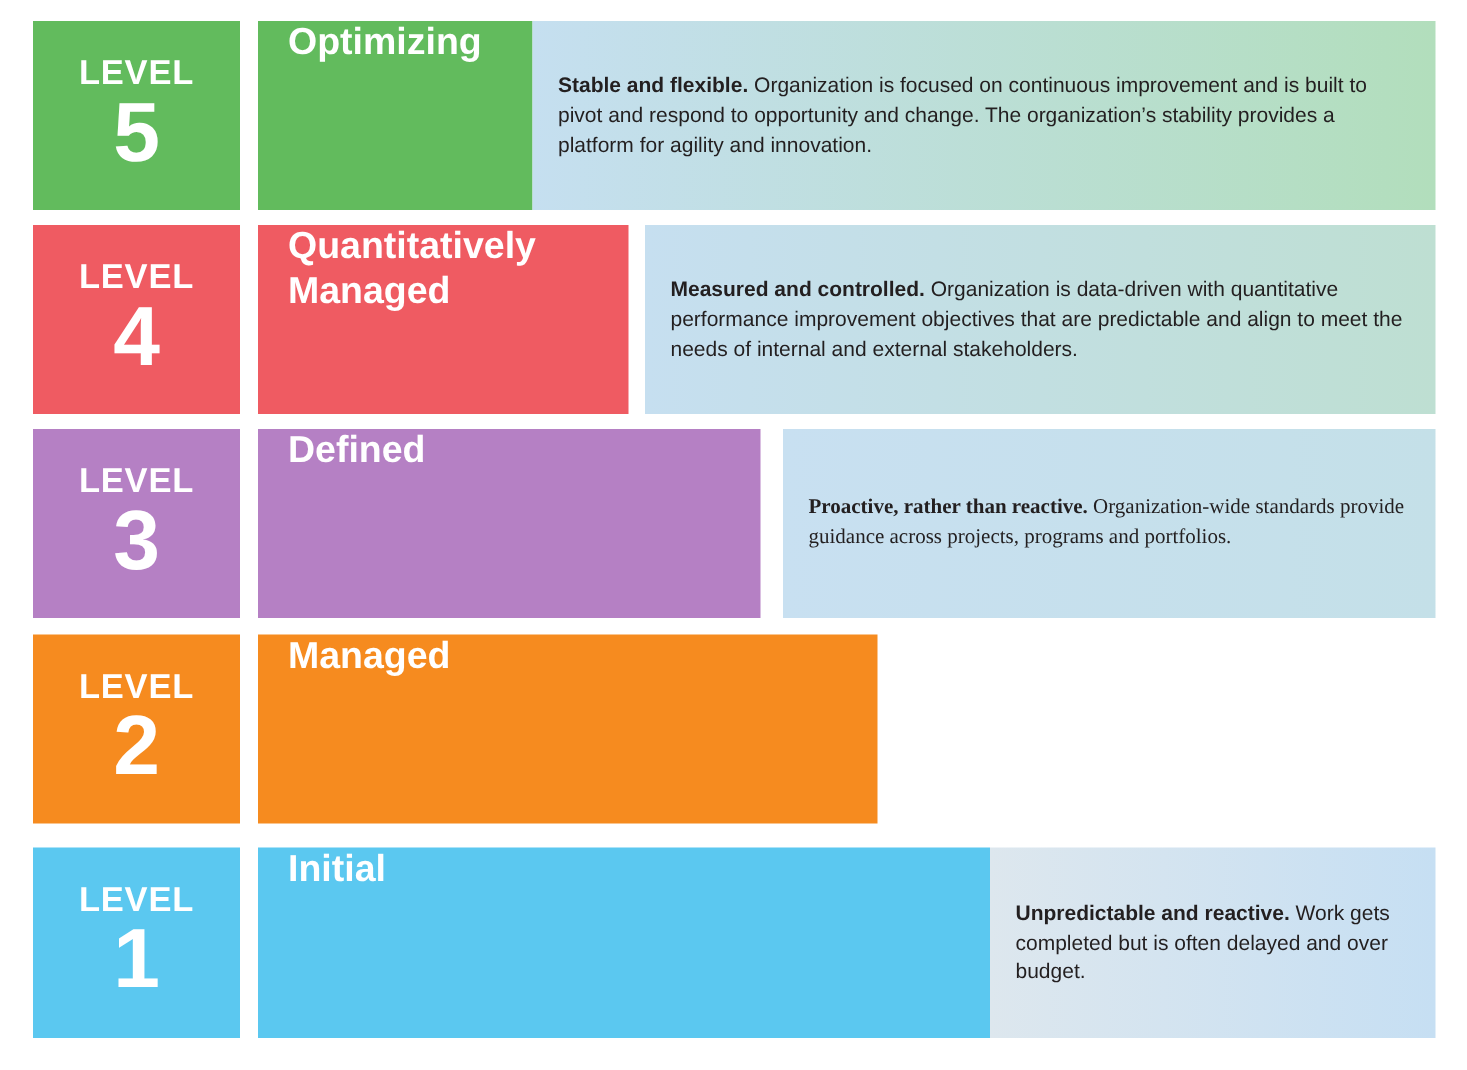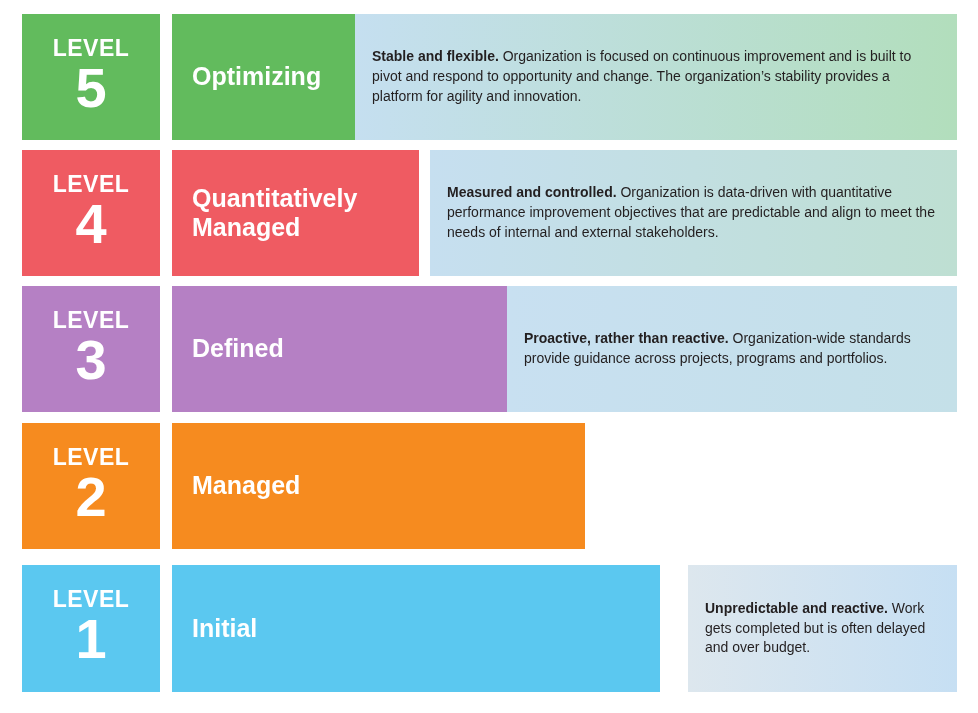--- a/index.html
+++ b/index.html
@@ -51,21 +51,20 @@
     font-weight: bold;
     line-height: 0.92;
   }
   
   .level-namebar {
     position: absolute;
     top: 0;
     left: 172px;
     height: 100%;
     display: flex;
-    align-items: center;
     box-sizing: border-box;
     padding-left: 20px;
     padding-right: 12px;
   }
   .level-name {
     color: #ffffff;
     font-size: 25px;
     font-weight: bold;
     line-height: 1.18;
   }
@@ -100,21 +99,21 @@
   
   .row-5 .level-namebar { width: 183px; }
   .row-4 .level-namebar { width: 247px; }
   .row-3 .level-namebar { width: 335px; }
   .row-2 .level-namebar { width: 413px; }
   .row-1 .level-namebar { width: 488px; }
 
   
   .row-5 .level-desc-panel { left: 355px; }
   .row-4 .level-desc-panel { left: 430px; }
-  .row-3 .level-desc-panel { left: 507px; }
+  .row-3 .level-desc-panel { left: 522px; font-family: Liberation Serif, serif; }
   .row-2 .level-desc-panel { left: 585px; }
   .row-1 .level-desc-panel { left: 660px; }
 </style>
 </head>
 <body>
 
 <div id="maturity-model">
 
   <div class="level-row row-5">
     <div class="level-badge" style="background: rgb(98, 187, 93);">
@@ -166,18 +165,18 @@
   </div>
 
   <div class="level-row row-1">
     <div class="level-badge" style="background: rgb(91, 200, 240);">
       <span class="level-word">LEVEL</span>
       <span class="level-number">1</span>
     </div>
     <div class="level-namebar" style="background: rgb(91, 200, 240);">
       <span class="level-name">Initial</span>
     </div>
-    <div class="level-desc-panel" style="background: linear-gradient(to right, rgb(221, 231, 238) 0%, rgb(198, 223, 243) 100%); margin-left: 28px;">
+    <div class="level-desc-panel" style="background: linear-gradient(to right, rgb(221, 231, 238) 0%, rgb(198, 223, 243) 100%);">
       <p class="level-desc"><b>Unpredictable and reactive.</b><span>  Work gets completed but is often delayed and over budget.</span></p>
     </div>
   </div>
 
 </div>
 
 </body></html>

